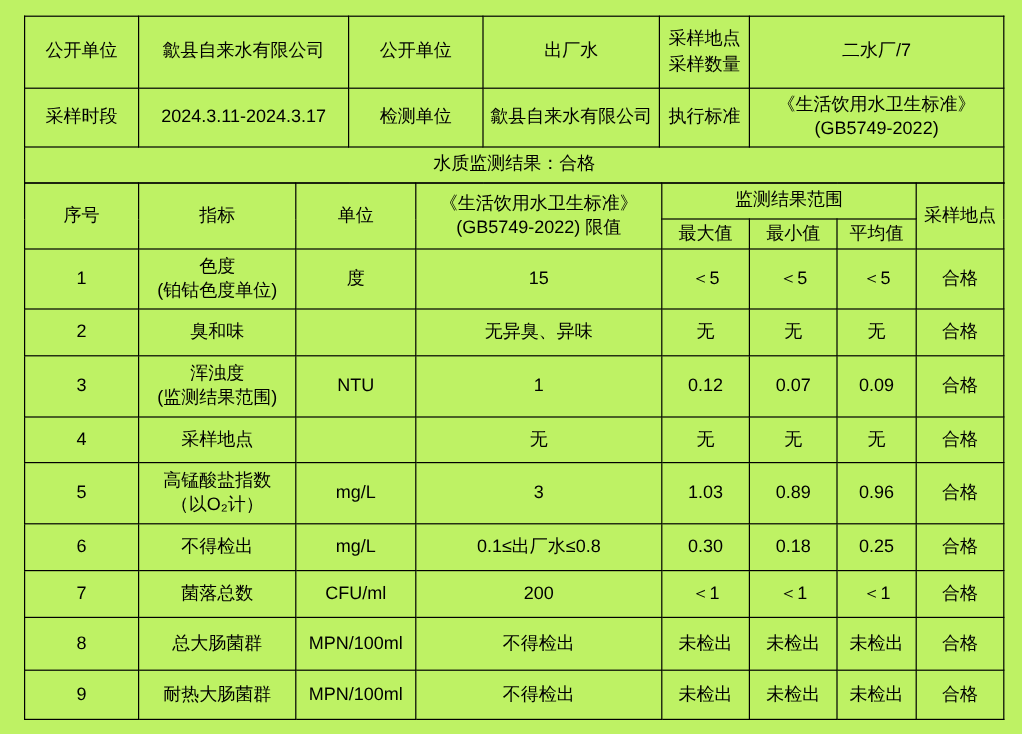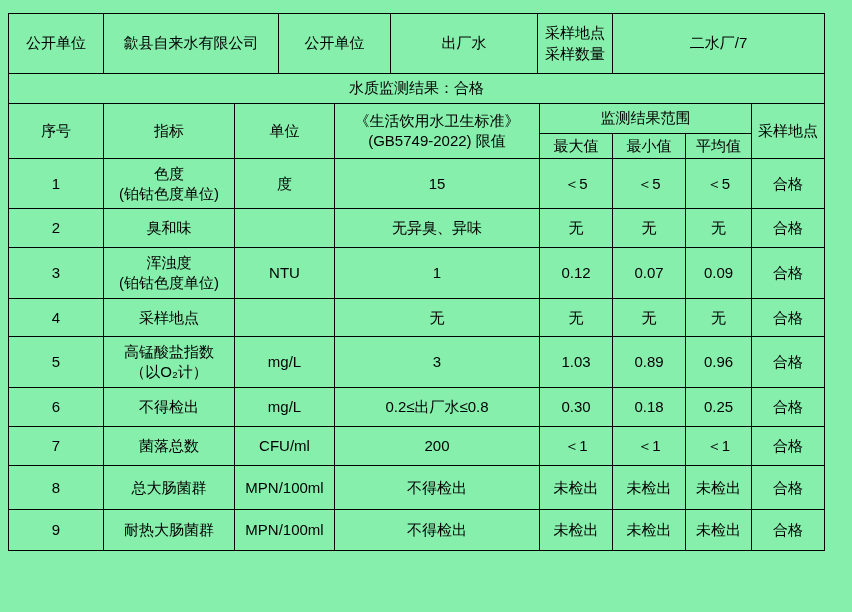--- a/index.html
+++ b/index.html
@@ -6,22 +6,22 @@
   html, body {
     margin: 0;
     padding: 0;
     background: #ffffff;
     font-family: "Liberation Sans", "DejaVu Sans", sans-serif;
     color: #000000;
   }
   .sheet {
     width: 852px;
     height: 612px;
-    background: #86efac;
-    padding: 13px 16px 15px 8px;
+    background: #bef264;
+    padding: 13px 16px 15px 20px;
     overflow: hidden;
   }
   table {
     border-collapse: collapse;
     table-layout: fixed;
     width: 816px;
   }
   table.main-table {
     margin-top: -1px; 
   }
@@ -55,20 +55,29 @@
     </colgroup>
     <tbody>
       <tr style="height:60px">
         <td>公开单位</td>
         <td>歙县自来水有限公司</td>
         <td>公开单位</td>
         <td>出厂水</td>
         <td>采样地点
 采样数量</td>
         <td>二水厂/7</td>
+      </tr>
+      <tr style="height:49px">
+        <td>采样时段</td>
+        <td>2024.3.11-2024.3.17</td>
+        <td>检测单位</td>
+        <td>歙县自来水有限公司</td>
+        <td>执行标准</td>
+        <td>《生活饮用水卫生标准》
+(GB5749-2022)</td>
       </tr>
       <tr style="height:30px" class="result-row">
         <td colspan="6">水质监测结果：合格</td>
       </tr>
     </tbody>
   </table>
 
   <table class="main-table">
     <colgroup>
       <col style="width:95px">
@@ -113,21 +122,21 @@
         <td></td>
         <td>无异臭、异味</td>
         <td>无</td>
         <td>无</td>
         <td>无</td>
         <td>合格</td>
       </tr>
       <tr style="height:51px">
         <td>3</td>
         <td>浑浊度
-(铂钴色度单位)</td>
+(监测结果范围)</td>
         <td>NTU</td>
         <td>1</td>
         <td>0.12</td>
         <td>0.07</td>
         <td>0.09</td>
         <td>合格</td>
       </tr>
       <tr style="height:38px">
         <td>4</td>
         <td>采样地点</td>
@@ -146,21 +155,21 @@
         <td>3</td>
         <td>1.03</td>
         <td>0.89</td>
         <td>0.96</td>
         <td>合格</td>
       </tr>
       <tr style="height:39px">
         <td>6</td>
         <td>不得检出</td>
         <td>mg/L</td>
-        <td>0.2≤出厂水≤0.8</td>
+        <td>0.1≤出厂水≤0.8</td>
         <td>0.30</td>
         <td>0.18</td>
         <td>0.25</td>
         <td>合格</td>
       </tr>
       <tr style="height:39px">
         <td>7</td>
         <td>菌落总数</td>
         <td>CFU/ml</td>
         <td>200</td>

